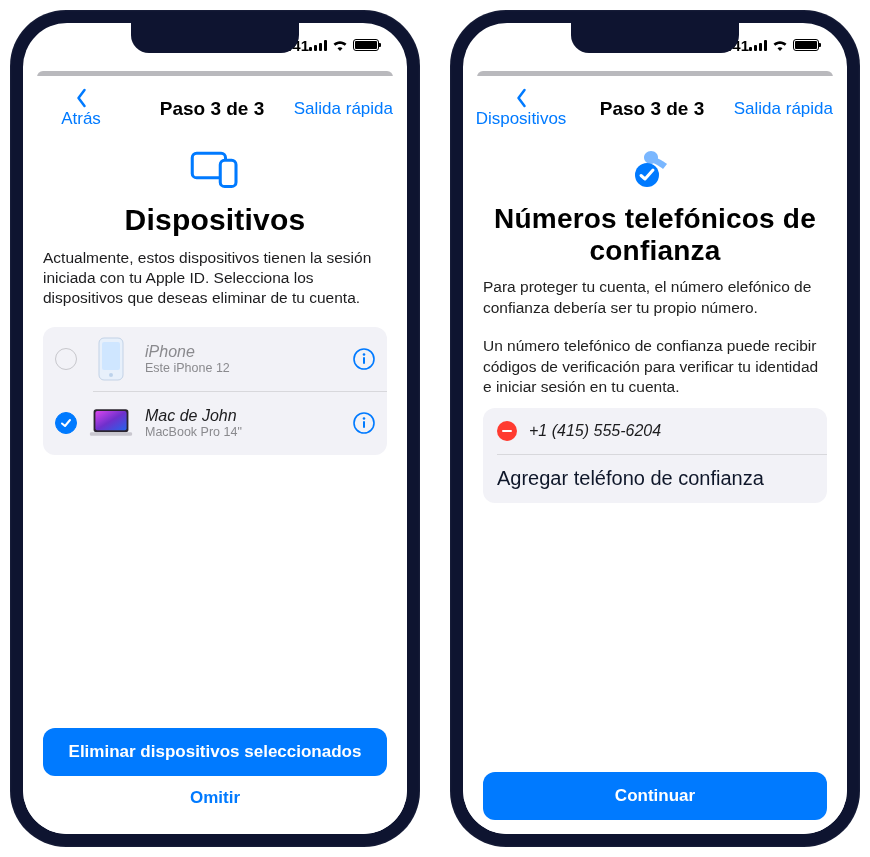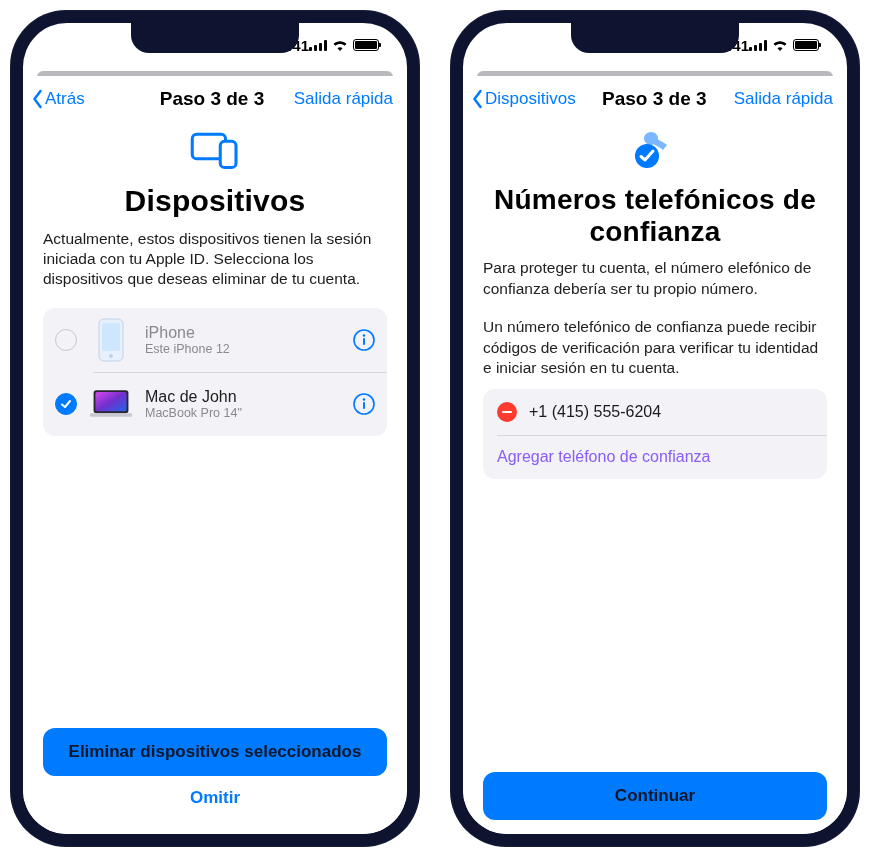--- a/index.html
+++ b/index.html
@@ -82,21 +82,21 @@
       flex-direction: column;
       overflow: hidden;
     }
     .nav {
       display: flex;
       justify-content: space-between;
       align-items: center;
       padding: 12px 14px 8px 8px;
       font-size: 17px;
     }
-    .nav .back { display:flex; align-items:center; color:#007aff; gap:1px; min-width:100px;}
+    .nav .back { display:flex; align-items:center; color:#007aff; gap:1px; min-width:100px;flex-direction:column;}
     .nav .back svg{width:13px;height:20px;}
     .nav .title { font-weight:600; color:#000; font-size:19px;}
     .nav .quick { color:#007aff; text-align:right; min-width:100px;}
     .content {
       flex:1;
       padding: 0 20px 14px 20px;
       display:flex;
       flex-direction:column;
     }
     .hero-icon { display:flex; justify-content:center; margin: 8px 0 10px 0;}
@@ -128,51 +128,51 @@
       border:1.5px solid #c7c7cc;
       flex-shrink:0;
       display:flex;align-items:center;justify-content:center;
     }
     .select-circle.checked{
       background:#007aff;border-color:#007aff;
     }
     .select-circle.checked svg{width:12px;height:12px;}
     .device-thumb { width:44px;height:44px;border-radius:8px; flex-shrink:0; display:flex;align-items:center;justify-content:center;}
     .row-text { flex:1; }
-    .row-title { font-size:16px; color:#1c1c1e;}
+    .row-title { font-size:16px; color:#1c1c1e;font-style:italic;}
     .row-title.dim { color:#8a8a8e;}
     .row-sub { font-size:12.5px; color:#8a8a8e;}
     .info-btn { width:22px;height:22px; color:#007aff;}
     .info-btn svg{width:100%;height:100%;}
 
     .spacer { flex:1; }
 
     .primary-btn {
       background:#007aff;
-      color:#0f172a;
+      color:#ffffff;
       border:none;
       border-radius:12px;
       font-size:17px;
       font-weight:600;
       padding:14px;
       width:100%;
       margin-top:24px;
     }
     .text-btn {
       background:none;border:none;color:#007aff;
       font-size:17px;font-weight:700;
       padding:12px;width:100%;
     }
 
     
     .phone2 .h1{font-size:28px;}
     .phone2 .desc{font-size:15.5px; color:#222; line-height:1.32;}
     .remove-btn{ width:20px;height:20px;border-radius:50%;background:#ff3b30;display:flex;align-items:center;justify-content:center;flex-shrink:0;}
     .remove-btn::after{content:"";width:10px;height:2px;background:#fff;border-radius:1px;}
-    .row-link { font-size:16px; color:#8b5cf6;}
+    .row-link { font-size:20px; color:#0f172a;}
     .phone2 .card .row::before{left:14px;}
     .phone2 .row{padding:13px 14px;}
   </style>
 </head>
 <body>
 
 <div class="phone phone1">
   <div class="screen">
     <div class="notch"></div>
     <div class="status-bar">

